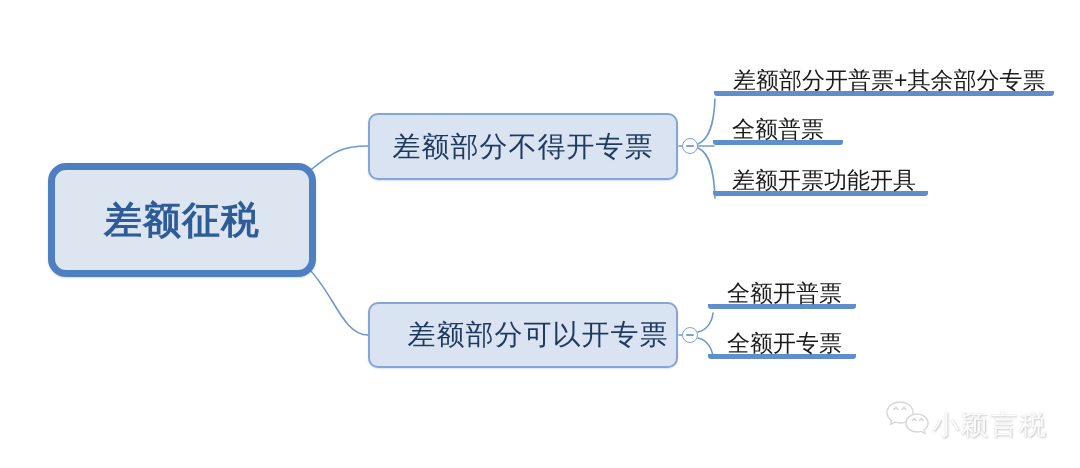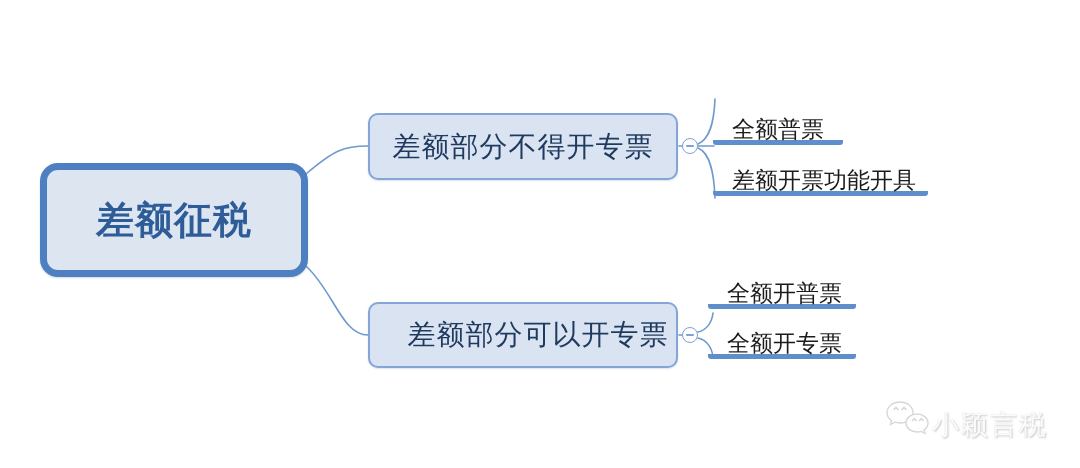--- a/index.html
+++ b/index.html
@@ -4,21 +4,21 @@
 <style>
   html,body{margin:0;padding:0;background:#ffffff;}
   *{box-sizing:border-box;}
   .canvas{
     position:relative;width:1080px;height:468px;background:#ffffff;
     font-family:"Liberation Sans","DejaVu Sans",sans-serif;overflow:hidden;
   }
   svg.connectors{position:absolute;left:0;top:0;z-index:0;pointer-events:none;}
 
   .root-node{
-    position:absolute;left:40px;top:163px;width:268px;height:114px;
+    position:absolute;left:48px;top:163px;width:268px;height:114px;
     background:#dde5f1;border:7px solid #4e80c1;border-radius:18px;
     display:flex;align-items:center;justify-content:center;
     font-size:38px;font-weight:bold;color:#2e5c99;letter-spacing:1px;
     z-index:2;box-shadow:0 1px 2px rgba(70,110,170,.25);
   }
   .branch-node{
     position:absolute;width:310px;
     background:#dae3f1;border:2px solid #85a5d6;border-radius:10px;
     display:flex;align-items:center;justify-content:center;
     font-size:28px;color:#1f3a5f;letter-spacing:1px;
@@ -87,20 +87,23 @@
     <span class="minus-icon"></span>
   </div>
 
   <div class="branch-node branch-2">
     <span>差额部分可以开专票</span>
   </div>
   <div class="collapse-toggle toggle-2">
     <span class="minus-icon"></span>
   </div>
 
+  <div class="leaf-node leaf-1a">
+    <span>差额部分开普票+其余部分专票</span>
+  </div>
   <div class="leaf-node leaf-1b">
     <span>全额普票</span>
   </div>
   <div class="leaf-node leaf-1c">
     <span>差额开票功能开具</span>
   </div>
 
   <div class="leaf-node leaf-2a">
     <span>全额开普票</span>
   </div>

